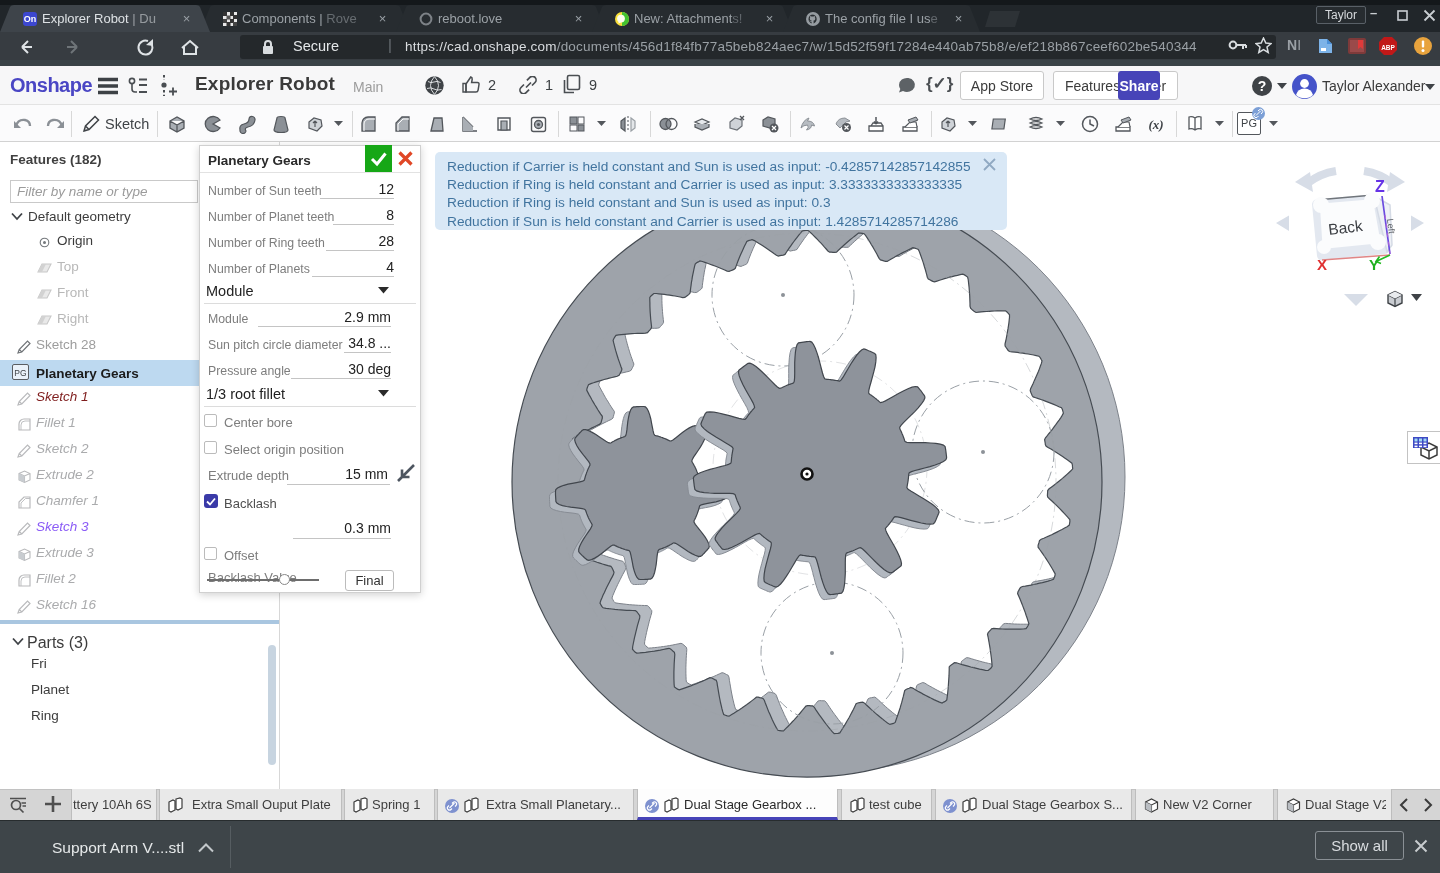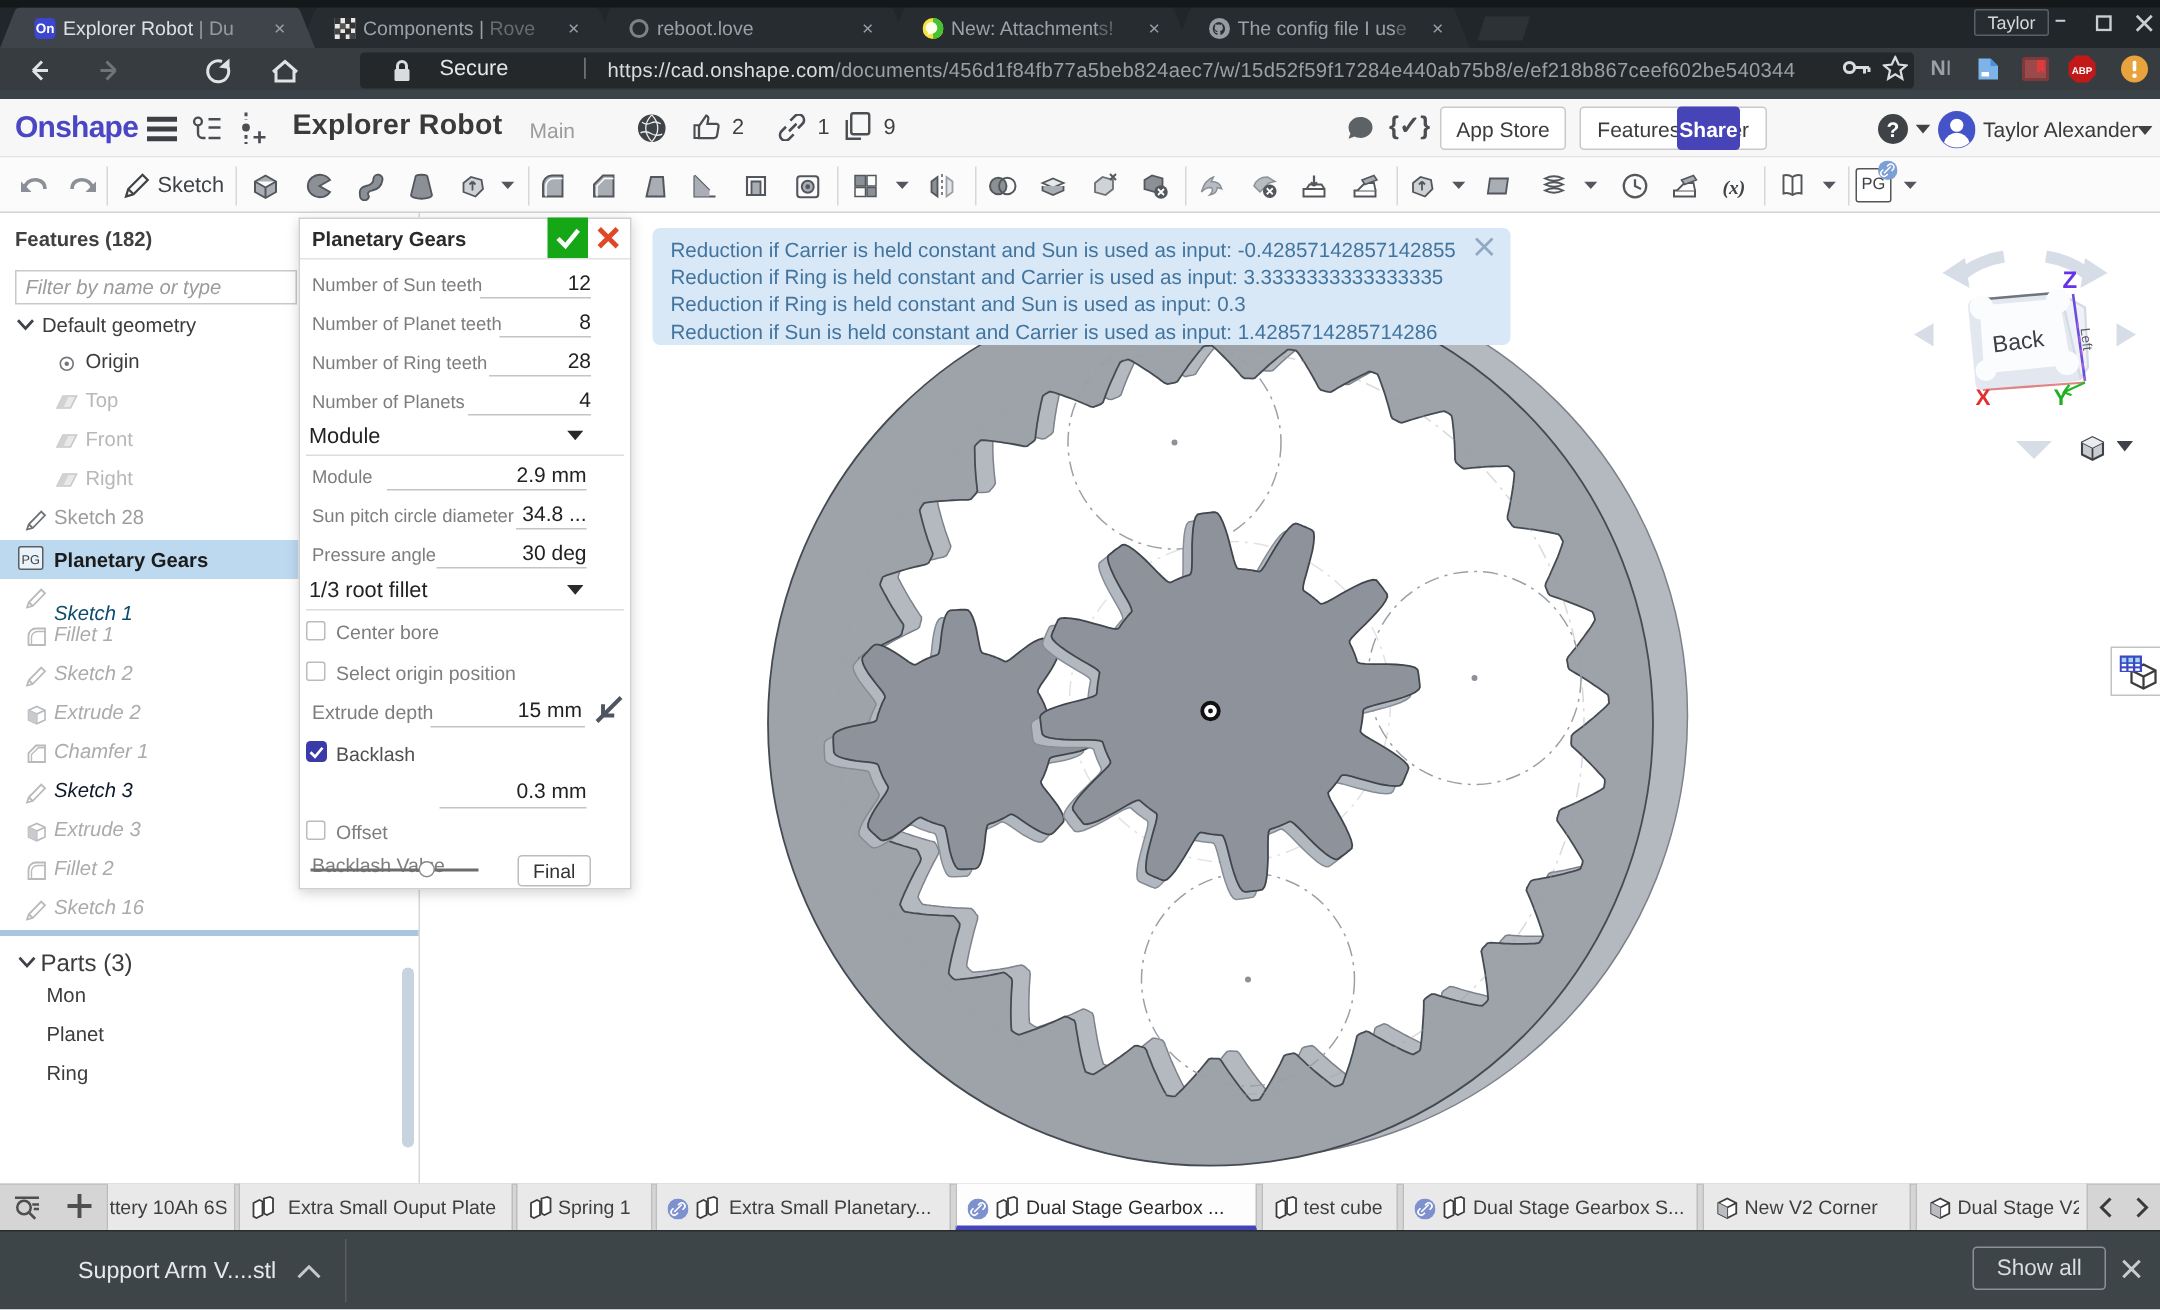--- a/index.html
+++ b/index.html
@@ -483,21 +483,21 @@
     <path d="M1 11 L5 3 H9 L5 11 Z" fill="#d2d2d2"></path>
   </svg>
 <div class="abs" style="left:57px;top:311px;font-size:13.5px;color:#b8b8b8">Right</div>
 <svg class="abs" style="left:17px;top:339px" width="15" height="15">
     <path d="M1 14 L2.2 10.5 L10.5 2 L13 4.5 L4.8 13 Z M2.2 10.5 L4.8 13" fill="none" stroke="#6f7377" stroke-width="1.2"></path>
   </svg>
 <div class="abs" style="left:36px;top:337px;font-size:13.5px;color:#9d9d9d">Sketch 28</div>
 <svg class="abs" style="left:17px;top:391px" width="15" height="15">
     <path d="M1 14 L2.2 10.5 L10.5 2 L13 4.5 L4.8 13 Z M2.2 10.5 L4.8 13" fill="none" stroke="#b9babc" stroke-width="1.2"></path>
   </svg>
-<div class="abs" style="left:36px;top:401px;font-size:13.5px;color:#0c4a6e;font-style:italic">Sketch 1</div>
+<div class="abs" style="left:36px;top:389px;font-size:13.5px;color:#7f1d1d;font-style:italic">Sketch 1</div>
 <svg class="abs" style="left:17px;top:417px" width="15" height="15">
     <path d="M2 13 V7 A5 5 0 0 1 7 2 H13 V13 Z" fill="#fff" stroke="#b9babc" stroke-width="1.2"></path>
     <path d="M4 13 V8 A4 4 0 0 1 8 4 H13" fill="none" stroke="#b9babc" stroke-width="0.9"></path>
   </svg>
 <div class="abs" style="left:36px;top:415px;font-size:13.5px;color:#aaabad;font-style:italic">Fillet 1</div>
 <svg class="abs" style="left:17px;top:443px" width="15" height="15">
     <path d="M1 14 L2.2 10.5 L10.5 2 L13 4.5 L4.8 13 Z M2.2 10.5 L4.8 13" fill="none" stroke="#b9babc" stroke-width="1.2"></path>
   </svg>
 <div class="abs" style="left:36px;top:441px;font-size:13.5px;color:#aaabad;font-style:italic">Sketch 2</div>
 <svg class="abs" style="left:17px;top:469px" width="15" height="15">
@@ -506,21 +506,21 @@
   </svg>
 <div class="abs" style="left:36px;top:467px;font-size:13.5px;color:#aaabad;font-style:italic">Extrude 2</div>
 <svg class="abs" style="left:17px;top:495px" width="15" height="15">
     <path d="M2 13 V7 L7 2 H13 V13 Z" fill="#fff" stroke="#b9babc" stroke-width="1.2"></path>
     <path d="M4 13 V8 L8.5 3.5 H13" fill="none" stroke="#b9babc" stroke-width="0.9"></path>
   </svg>
 <div class="abs" style="left:36px;top:493px;font-size:13.5px;color:#aaabad;font-style:italic">Chamfer 1</div>
 <svg class="abs" style="left:17px;top:521px" width="15" height="15">
     <path d="M1 14 L2.2 10.5 L10.5 2 L13 4.5 L4.8 13 Z M2.2 10.5 L4.8 13" fill="none" stroke="#b9babc" stroke-width="1.2"></path>
   </svg>
-<div class="abs" style="left:36px;top:519px;font-size:13.5px;color:#0f172a;font-style:italic">Sketch 3</div>
+<div class="abs" style="left:36px;top:519px;font-size:13.5px;color:#8b5cf6;font-style:italic">Sketch 3</div>
 <svg class="abs" style="left:17px;top:547px" width="15" height="15">
     <path d="M2 4.5 L7.5 2 L13 4.5 V11 L7.5 13.5 L2 11 Z M2 4.5 L7.5 7 L13 4.5 M7.5 7 V13.5" fill="#fff" stroke="#b9babc" stroke-width="1.1"></path>
     <path d="M2 4.5 L7.5 7 V13.5 L2 11 Z" fill="#c8ccd0"></path>
   </svg>
 <div class="abs" style="left:36px;top:545px;font-size:13.5px;color:#aaabad;font-style:italic">Extrude 3</div>
 <svg class="abs" style="left:17px;top:573px" width="15" height="15">
     <path d="M2 13 V7 A5 5 0 0 1 7 2 H13 V13 Z" fill="#fff" stroke="#b9babc" stroke-width="1.2"></path>
     <path d="M4 13 V8 A4 4 0 0 1 8 4 H13" fill="none" stroke="#b9babc" stroke-width="0.9"></path>
   </svg>
 <div class="abs" style="left:36px;top:571px;font-size:13.5px;color:#aaabad;font-style:italic">Fillet 2</div>
@@ -529,21 +529,21 @@
   </svg>
 <div class="abs" style="left:36px;top:597px;font-size:13.5px;color:#aaabad;font-style:italic">Sketch 16</div>
 <div class="abs" style="left:0;top:360px;width:279px;height:26px;background:#bdd9f0"></div>
 <div class="abs" style="left:12px;top:364px;width:17px;height:16px;border:1px solid #5a5e63;border-radius:2px;font-size:8.5px;color:#3f4347;text-align:center;line-height:16px;background:#eaf2fa">PG</div>
 <div class="abs" style="left:36px;top:366px;font-size:13.5px;font-weight:bold;color:#1b1b1b">Planetary Gears</div>
 <div class="abs" style="left:0;top:620px;width:279px;height:4px;background:#a9c6e0"></div>
 <svg class="abs" style="left:12px;top:637px" width="12" height="9">
     <path d="M1 1.5 L6 7 L11 1.5" fill="none" stroke="#3f4347" stroke-width="1.8"></path>
   </svg>
 <div class="abs" style="left:27px;top:634px;font-size:16px;color:#3c3c3c">Parts (3)</div>
-<div class="abs" style="left:31px;top:656px;font-size:13.5px;color:#3c3c3c">Mon</div>
+<div class="abs" style="left:31px;top:656px;font-size:13.5px;color:#3c3c3c">Fri</div>
 <div class="abs" style="left:31px;top:682px;font-size:13.5px;color:#3c3c3c">Planet</div>
 <div class="abs" style="left:31px;top:708px;font-size:13.5px;color:#3c3c3c">Ring</div>
 <div class="abs" style="left:268px;top:645px;width:8px;height:120px;background:#c7d4e0;border-radius:4px"></div>
 
 <div class="abs" id="dlg"></div>
 <div class="abs" style="left:208px;top:151px;"><b style="font-size:13.5px;color:#2a2a2a">Planetary Gears</b></div>
 <div class="abs" style="left:365px;top:145px;width:27px;height:27px;background:#16a716"></div>
 <svg class="abs" style="left:365px;top:145px" width="27" height="27">
     <path d="M7 14 L12 19 L20.5 8.5" stroke="#fff" stroke-width="3" fill="none"></path>
   </svg>

